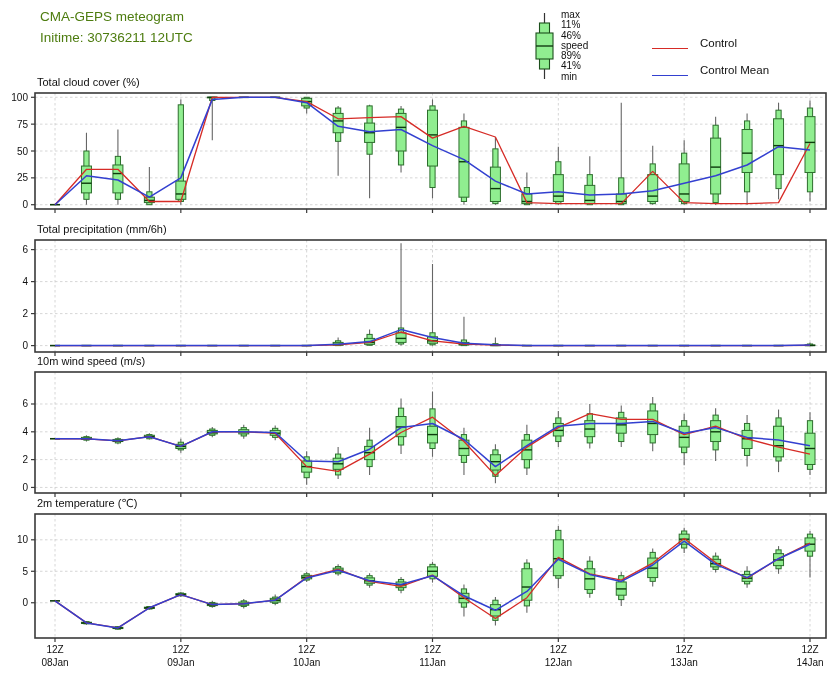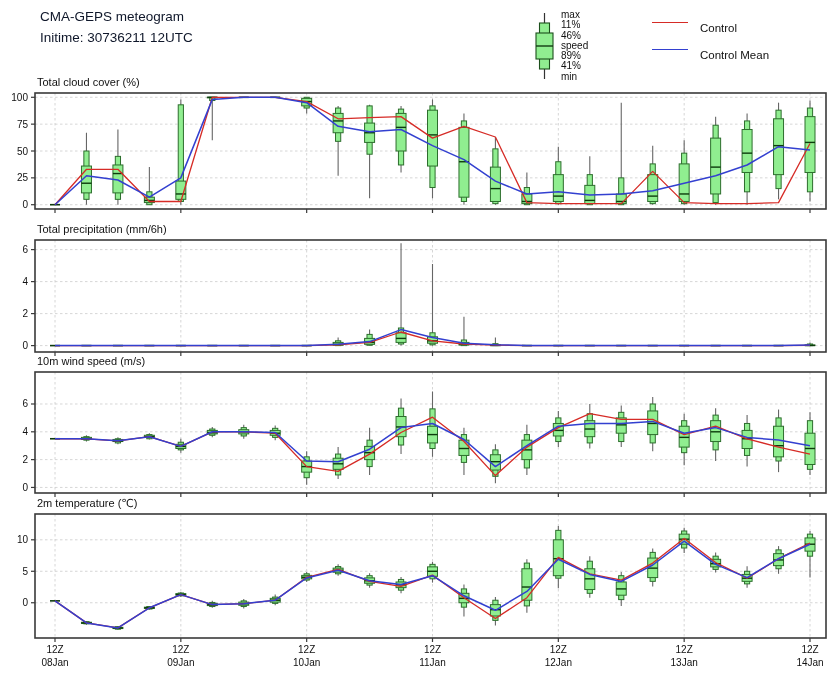--- a/index.html
+++ b/index.html
@@ -1,26 +1,26 @@
 <!DOCTYPE html>
 <html><head>
 <meta charset="utf-8">
 <style>
   html,body{margin:0;padding:0;background:#ffffff;}
   body{
     width:834px;height:680px;position:relative;overflow:hidden;
     font-family:"Liberation Sans","DejaVu Sans",sans-serif;color:#111;
   }
-  .hdr{position:absolute;left:40px;top:6px;line-height:21px;font-size:13.5px;color:#0f172a;}
+  .hdr{position:absolute;left:40px;top:6px;line-height:21px;font-size:13.5px;color:#4d7c0f;}
   .hdr div{white-space:nowrap;}
   .legend-box{position:absolute;left:531px;top:9px;width:130px;height:74px;}
   .legend-box svg{position:absolute;left:0;top:0;}
   .legend-box .lbls{position:absolute;left:30px;top:1px;font-size:10px;line-height:10.3px;color:#111;}
   .legend-lines{position:absolute;left:652px;top:22px;font-size:11.5px;color:#111;}
-  .legend-lines .row{display:flex;align-items:flex-start;height:27px;}
+  .legend-lines .row{display:flex;align-items:flex-end;height:27px;}
   .legend-lines .swatch{display:inline-block;width:36px;height:0;border-top:1.6px solid #000;margin-right:12px;}
   #meteogram-svg{position:absolute;left:0;top:0;}
   text{font-family:"Liberation Sans","DejaVu Sans",sans-serif;}
 </style>
 </head>
 <body>
 
 <svg id="meteogram-svg" width="834" height="680" viewBox="0 0 834 680">
     <g>
       <line x1="35" x2="826" y1="204.7037037037037" y2="204.7037037037037" stroke="#cccccc" stroke-width="0.8" stroke-dasharray="2.5 2.5"></line>

